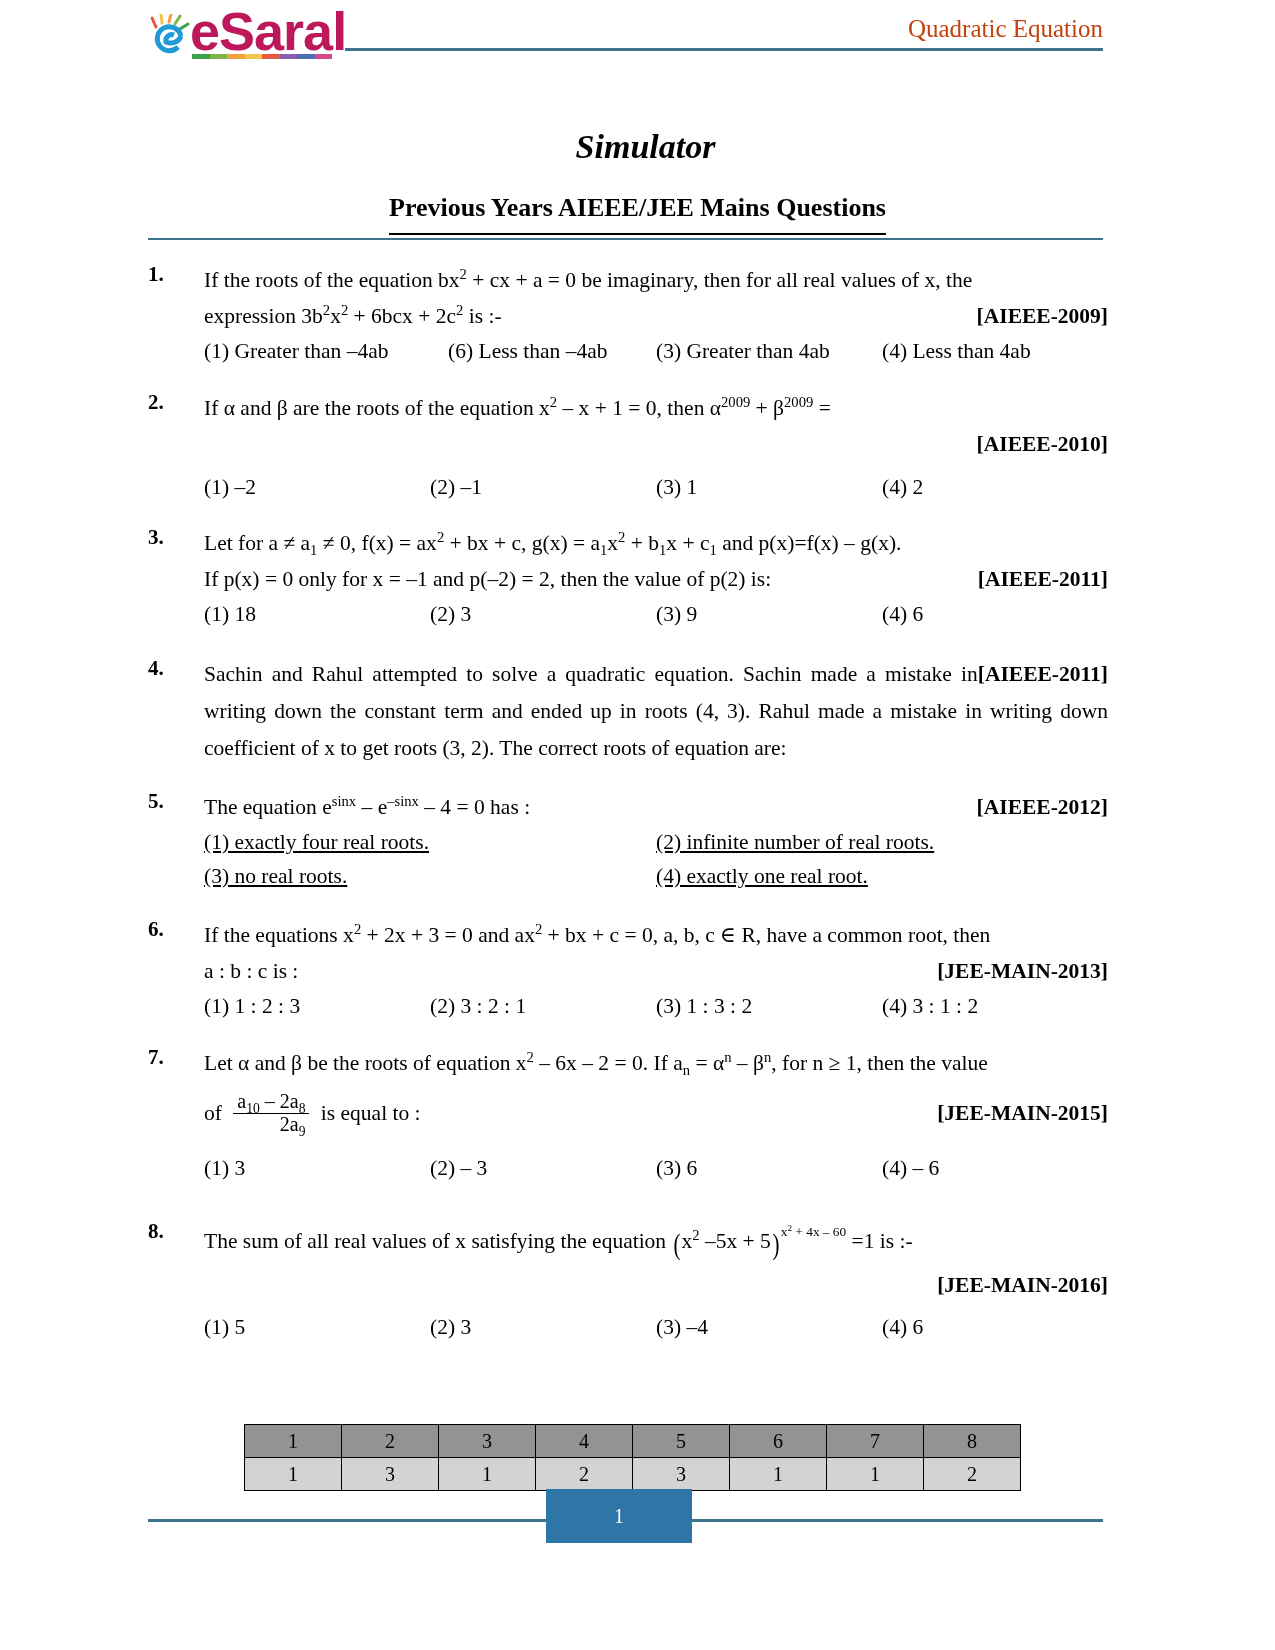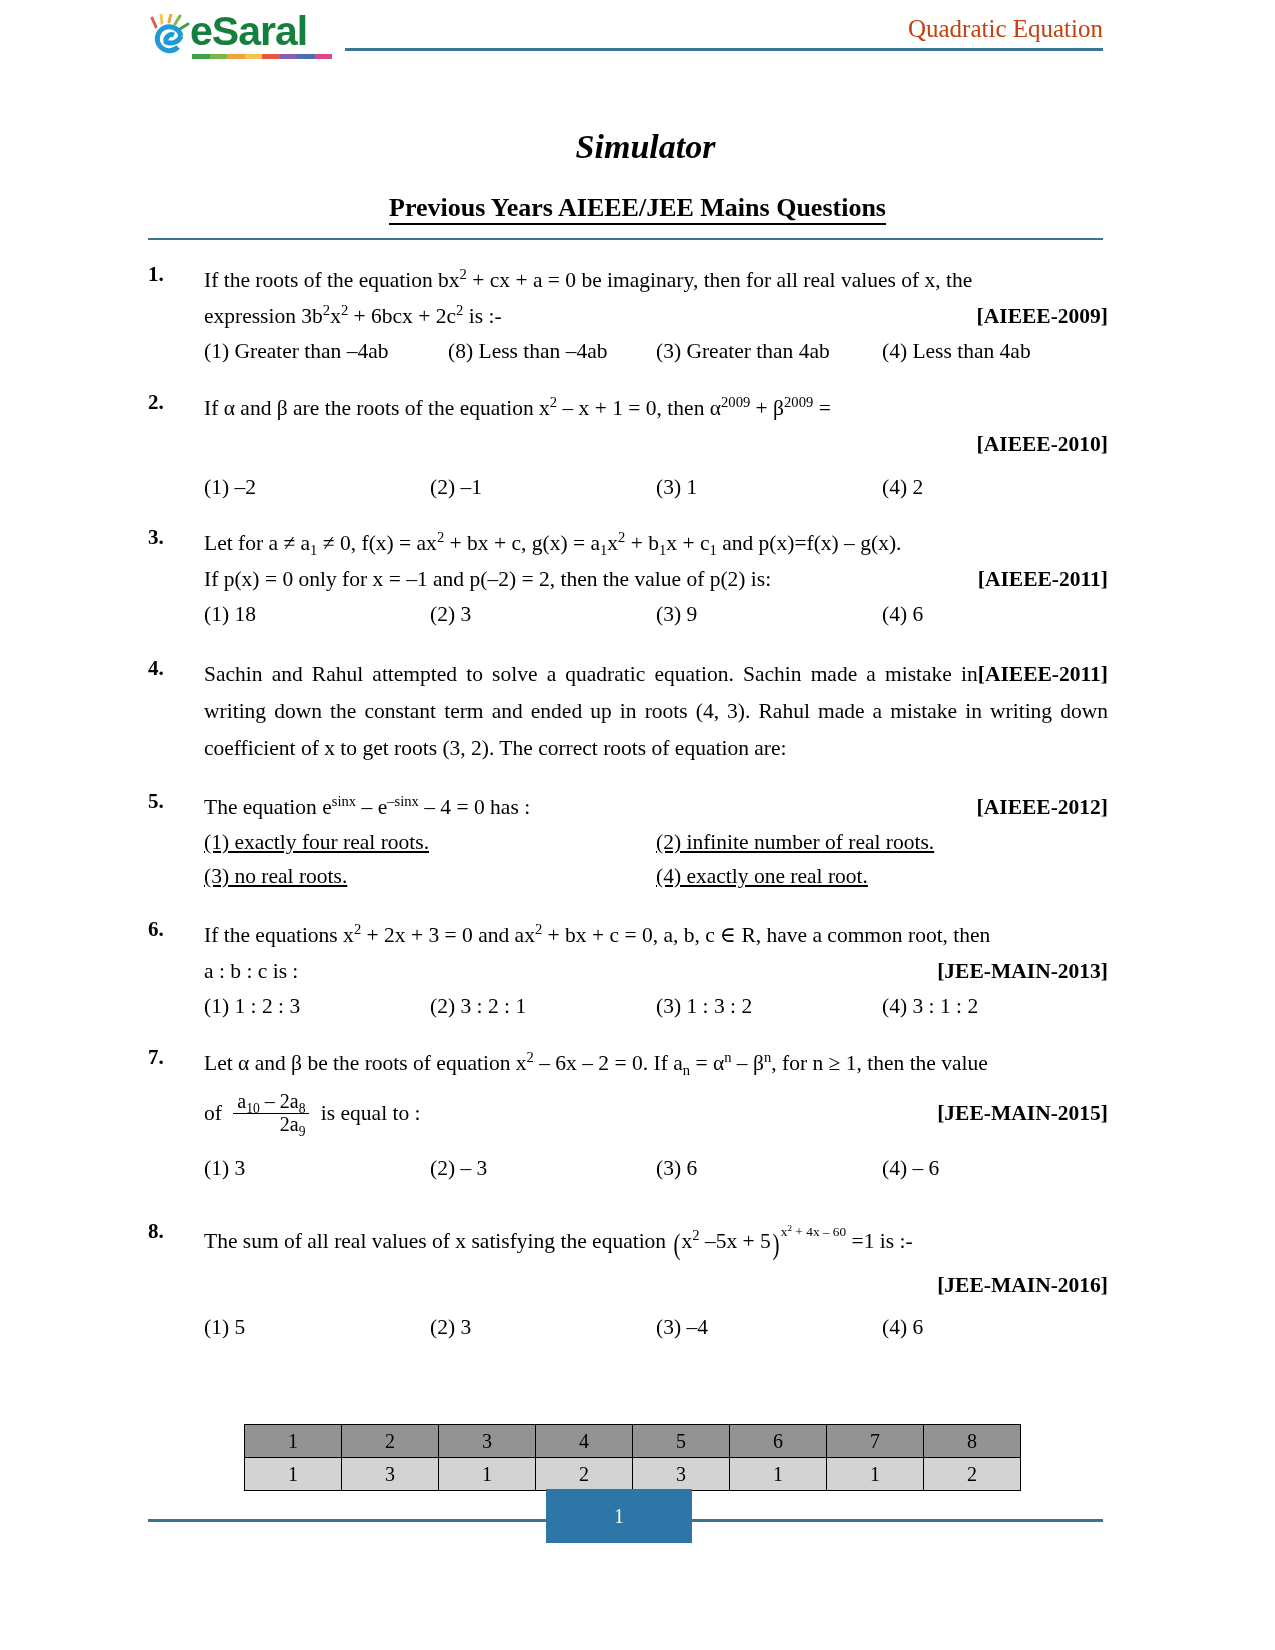--- a/index.html
+++ b/index.html
@@ -42,23 +42,23 @@
     top: 6px;
     width: 46px;
     height: 42px;
   }
   .logo-word {
     position: absolute;
     left: 42px;
     top: 1px;
     font-family: "Liberation Sans", sans-serif;
     font-weight: bold;
-    font-size: 41px;
+    font-size: 54px;
     letter-spacing: -1px;
-    color: #15803d;
+    color: #be185d;
     line-height: 44px;
   }
   .logo-bar {
     position: absolute;
     left: 44px;
     top: 46px;
     width: 140px;
     height: 5px;
     display: flex;
   }
@@ -96,21 +96,21 @@
     position: absolute;
     left: 0;
     top: 193px;
     width: 1275px;
     text-align: center;
     font-size: 26px;
     font-weight: bold;
   }
   .sub-title span {
     border-bottom: 2px solid #000;
-    padding-bottom: 1px;
+    padding-bottom: 11px;
   }
   .title-rule {
     position: absolute;
     left: 148px;
     top: 238px;
     width: 955px;
     height: 2px;
     background: #3d7491;
   }
 
@@ -274,21 +274,21 @@
 
   <div class="content">
 
     <div class="q" style="margin-top:10px;">
       <div class="q-num">1.</div>
       <div class="q-body">
         <div>If  the roots of the equation bx<sup>2</sup> + cx + a = 0 be imaginary, then for all real values of x, the</div>
         <div><span class="tag">[AIEEE-2009]</span>expression 3b<sup>2</sup>x<sup>2</sup> + 6bcx + 2c<sup>2</sup> is :-</div>
         <div class="opts tight">
           <div>(1) Greater than –4ab</div>
-          <div>(8) Less than –4ab</div>
+          <div>(6) Less than –4ab</div>
           <div>(3) Greater than 4ab</div>
           <div>(4) Less than 4ab</div>
         </div>
       </div>
     </div>
 
     <div class="q" style="margin-top:22px;">
       <div class="q-num">2.</div>
       <div class="q-body">
         <div>If α and β are the roots of the equation x<sup>2</sup> – x + 1 = 0, then α<sup>2009</sup> + β<sup>2009</sup> =</div>

